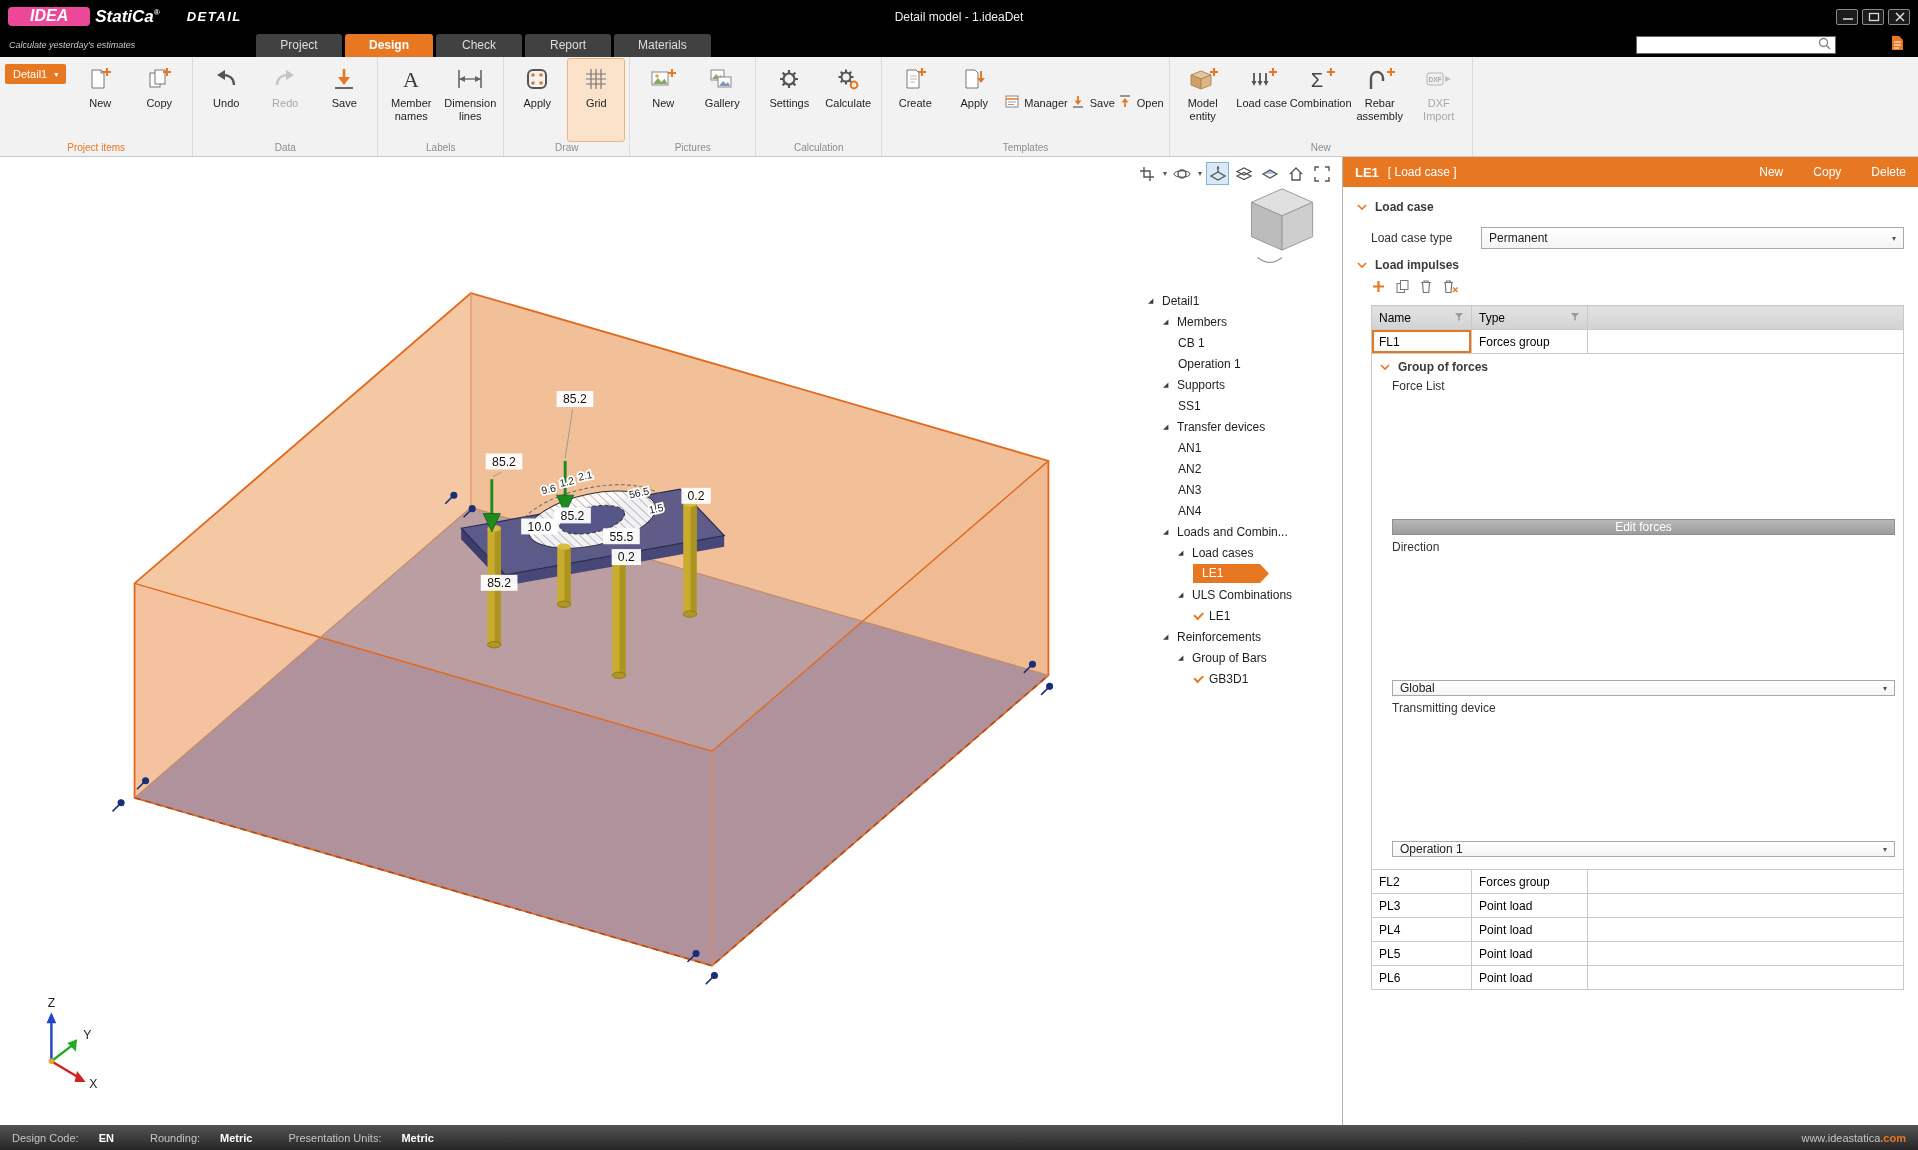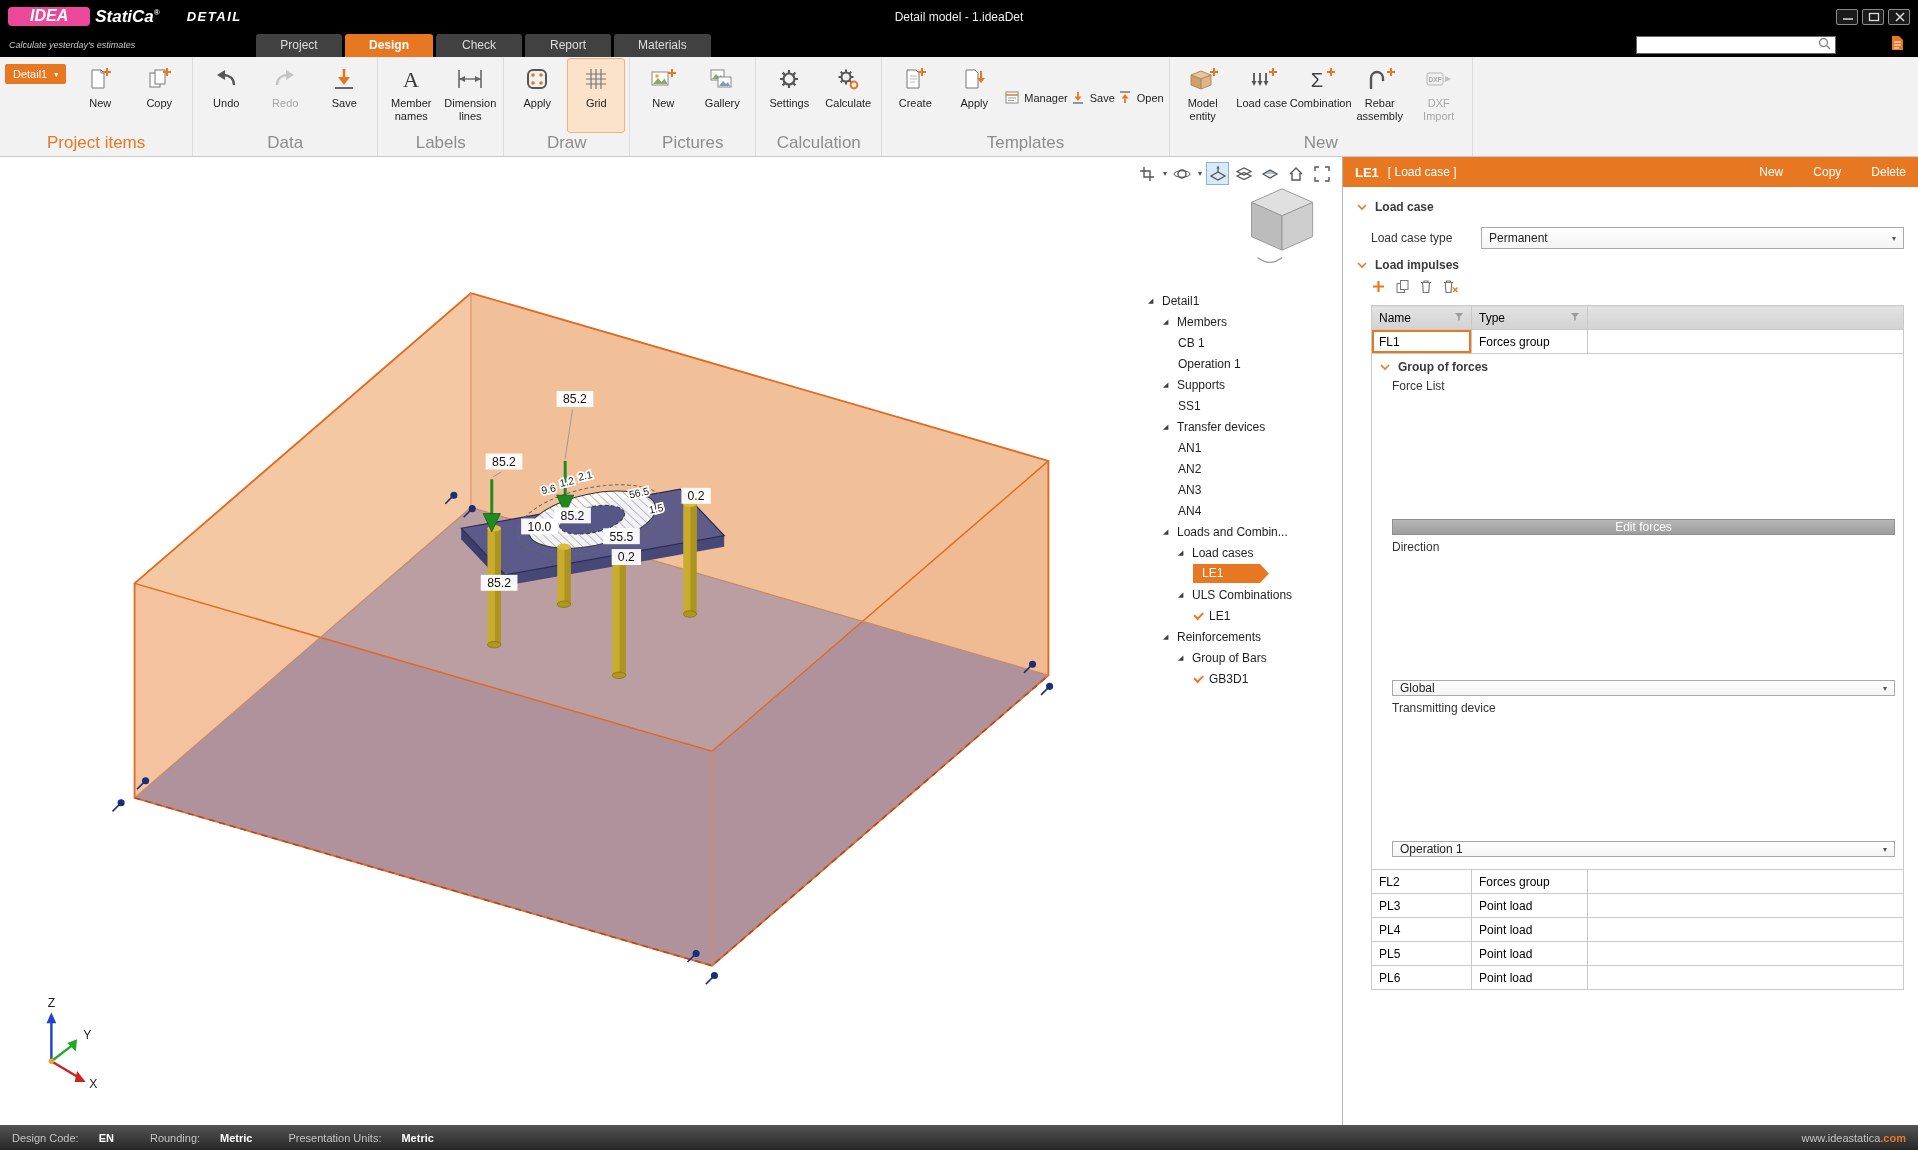--- a/index.html
+++ b/index.html
@@ -24,21 +24,21 @@
   .tab { min-width:86px; text-align:center; font-size:12px; color:#ddd; background:#414141; padding:4px 24px 5px; border-radius:3px 3px 0 0; }
   .tab.active { background:#e87722; color:#fff; font-weight:bold; }
   .search { margin-left:auto; margin-right:55px; margin-bottom:3px; width:200px; height:18px; background:#fff; border:1px solid #666; display:flex; align-items:center; padding:0 4px; }
   .search input { flex:1; border:none; outline:none; font-size:11px; min-width:0; }
   .pinicon { margin-right:14px; margin-bottom:2px; }
 
   
   .ribbon { height:100px; background:#f2f2f2; border-bottom:1px solid #c9c9c9; display:flex; }
   .rgroup { display:flex; flex-direction:column; padding:2px 5px 0; border-right:1px solid #dcdcdc; }
   .rbuttons { flex:1; display:flex; gap:3px; align-items:stretch; }
-  .rlabel { font-size:17px; color:#8d8d8d; text-align:center; padding:1px 2px 3px; white-space:nowrap; }
+  .rlabel { font-size:10px; color:#8d8d8d; text-align:center; padding:1px 2px 3px; white-space:nowrap; }
   .rlabel.accent { color:#e87722; }
   .rbtn { width:56px; display:flex; flex-direction:column; align-items:center; font-size:11px; color:#1e1e1e; text-align:center; line-height:1.15; padding-top:2px; }
   .rbtn .ric { height:36px; display:flex; align-items:center; justify-content:center; }
   .rbtn.disabled { color:#a8a8a8; }
   .rbtn.selected { background:#fbe2ca; outline:1px solid #f0b27d; border-radius:2px; }
   .detail1-wrap { display:flex; flex-direction:column; padding-top:5px; margin-right:3px; }
   .detail1-btn { background:#e87722; color:#fff; font-size:11px; padding:3px 8px; border-radius:2px; display:flex; gap:7px; align-items:center; height:20px; }
   .tstack { display:flex; justify-content:flex-start; gap:3px; padding-top:5px; }
   .titem { display:flex; align-items:center; gap:5px; font-size:11px; color:#1e1e1e; }
 

